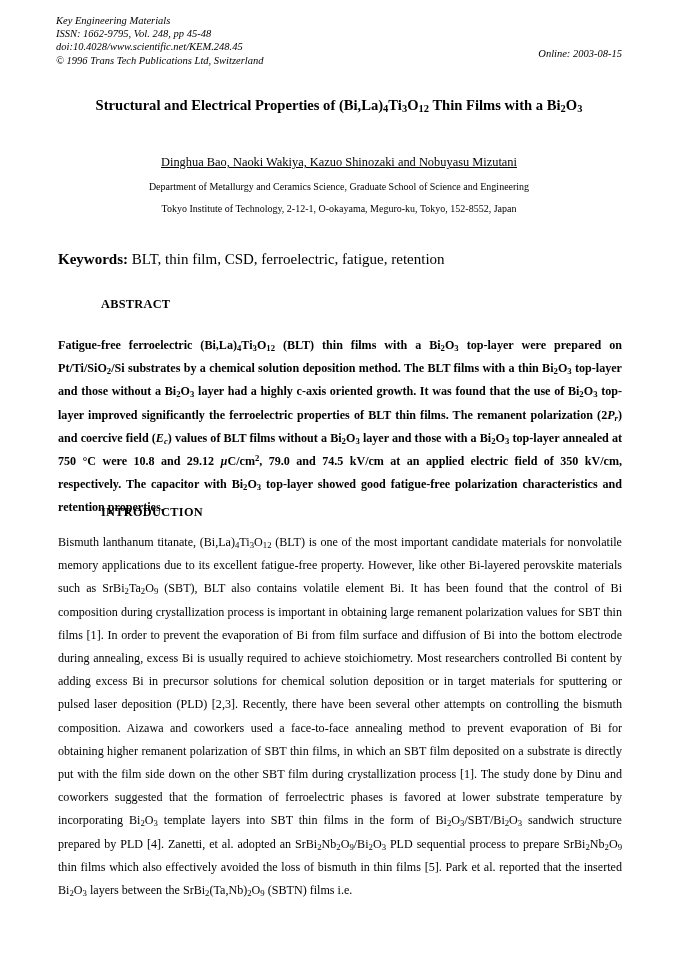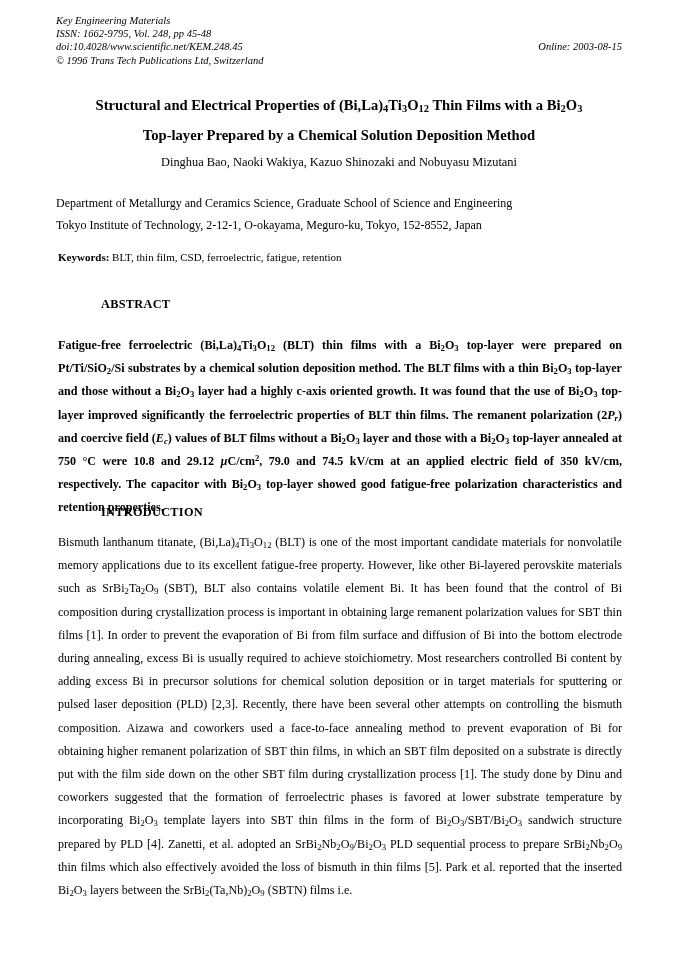--- a/index.html
+++ b/index.html
@@ -32,21 +32,21 @@
     left: 56px;
     top: 14px;
     width: 566px;
     font-style: italic;
     font-size: 10.5px;
     line-height: 13.2px;
   }
   .journal-header .row-top {
     display: flex;
     justify-content: space-between;
-    align-items: flex-start;
+    align-items: center;
   }
   .journal-header .jh-left {
     text-align: left;
   }
   .journal-header .jh-right {
     text-align: right;
     white-space: nowrap;
     margin-top: 26px;
   }
   .jh-line { display: block; }
@@ -65,41 +65,42 @@
   .title-line { display: block; white-space: nowrap; }
 
   
   .authors {
     position: absolute;
     left: 56px;
     top: 155px;
     width: 566px;
     text-align: center;
     font-size: 12.4px;
+    text-decoration: underline;
   }
 
   
   .affiliation {
     position: absolute;
     left: 56px;
-    top: 192px;
+    top: 176px;
     width: 566px;
-    text-align: left;
-    font-size: 12px;
+    text-align: center;
+    font-size: 10px;
     line-height: 22px;
   }
   .aff-line { display: block; }
 
   
   .keywords {
     position: absolute;
     left: 58px;
     top: 251px;
     width: 564px;
-    font-size: 11px;
+    font-size: 15px;
   }
   .keywords b { font-weight: bold; }
 
   
   .section-heading {
     font-weight: bold;
     font-size: 12.3px;
     letter-spacing: 0.3px;
     margin-left: 43px;
   }
@@ -156,21 +157,20 @@
         <span class="jh-line">ISSN: 1662-9795, Vol. 248, pp 45-48</span>
         <span class="jh-line">doi:10.4028/www.scientific.net/KEM.248.45</span>
         <span class="jh-line">© 1996 Trans Tech Publications Ltd, Switzerland</span>
       </div>
       <div class="jh-right">Online: 2003-08-15</div>
     </div>
   </div>
 
   <h1 class="title-block">
     <span class="title-line">Structural and Electrical Properties of (Bi,La)<sub>4</sub>Ti<sub>3</sub>O<sub>12</sub> Thin Films with a Bi<sub>2</sub>O<sub>3</sub></span>
-    <span class="title-line">Top-layer Prepared by a Chemical Solution Deposition Method</span>
   </h1>
 
   <div class="authors">Dinghua Bao, Naoki Wakiya, Kazuo Shinozaki and Nobuyasu Mizutani</div>
 
   <div class="affiliation">
     <span class="aff-line">Department of Metallurgy and Ceramics Science, Graduate School of Science and Engineering</span>
     <span class="aff-line">Tokyo Institute of Technology, 2-12-1, O-okayama, Meguro-ku, Tokyo, 152-8552, Japan</span>
   </div>
 
   <div class="keywords">

